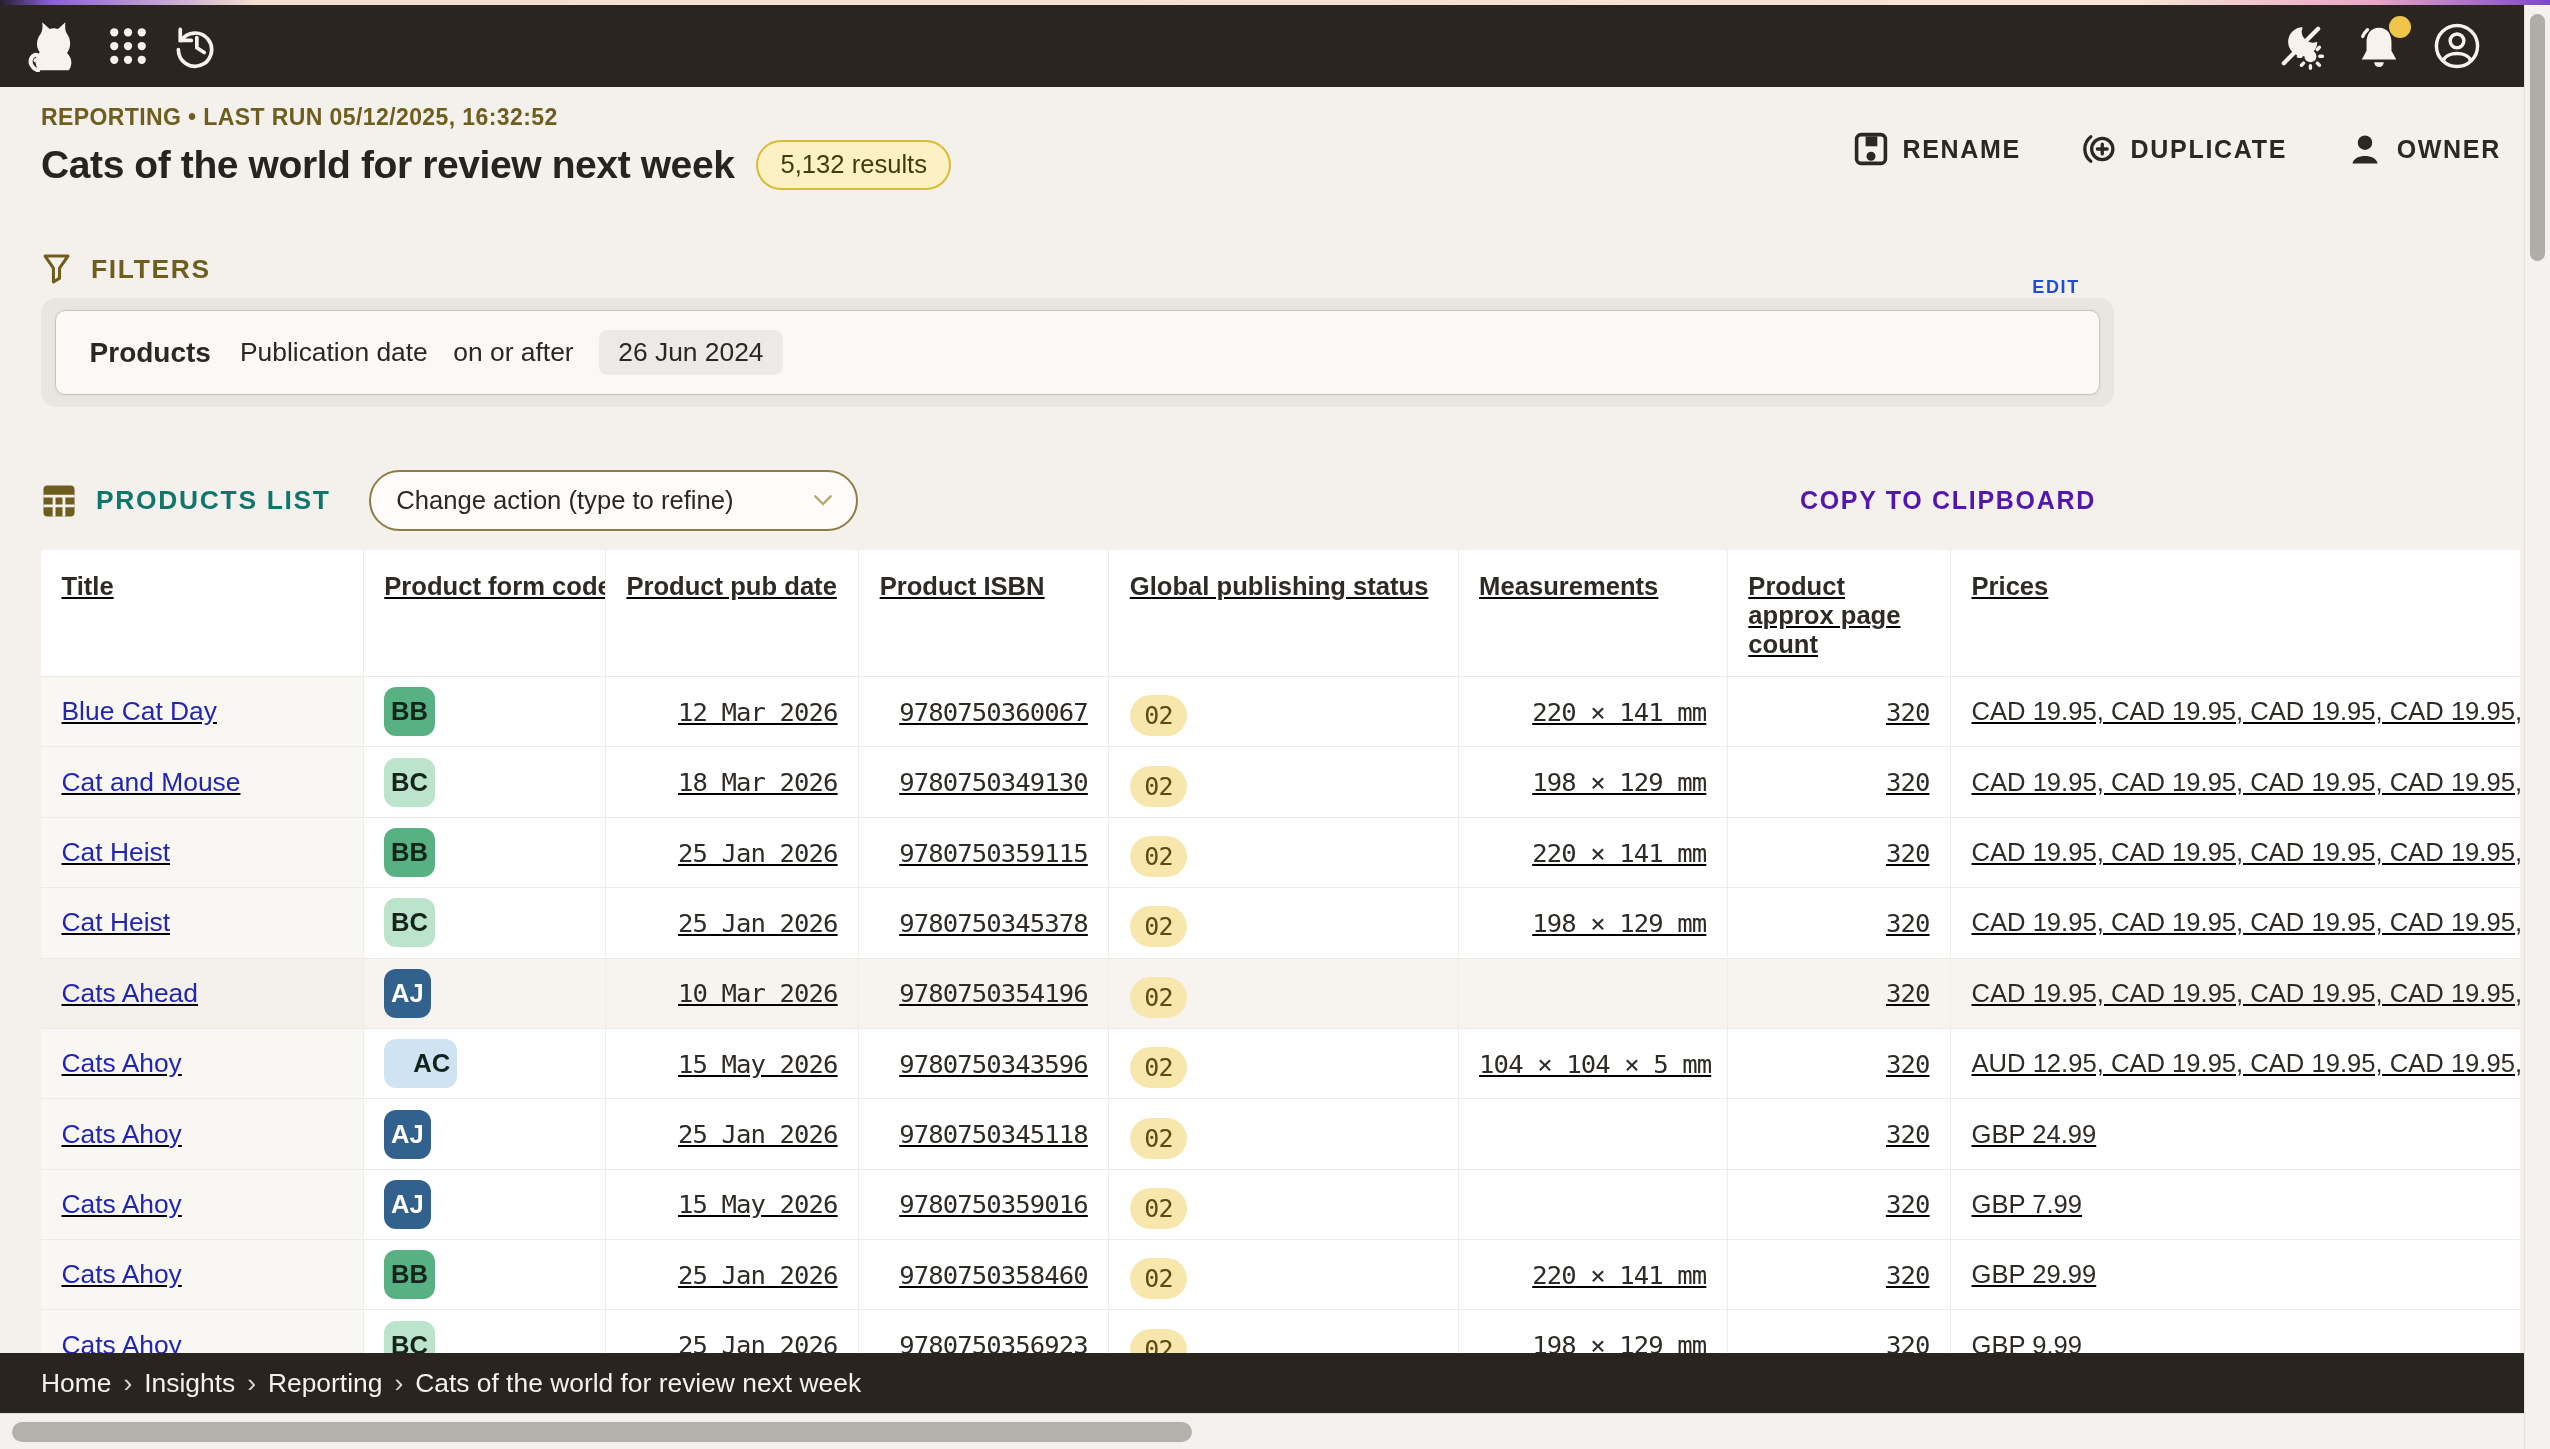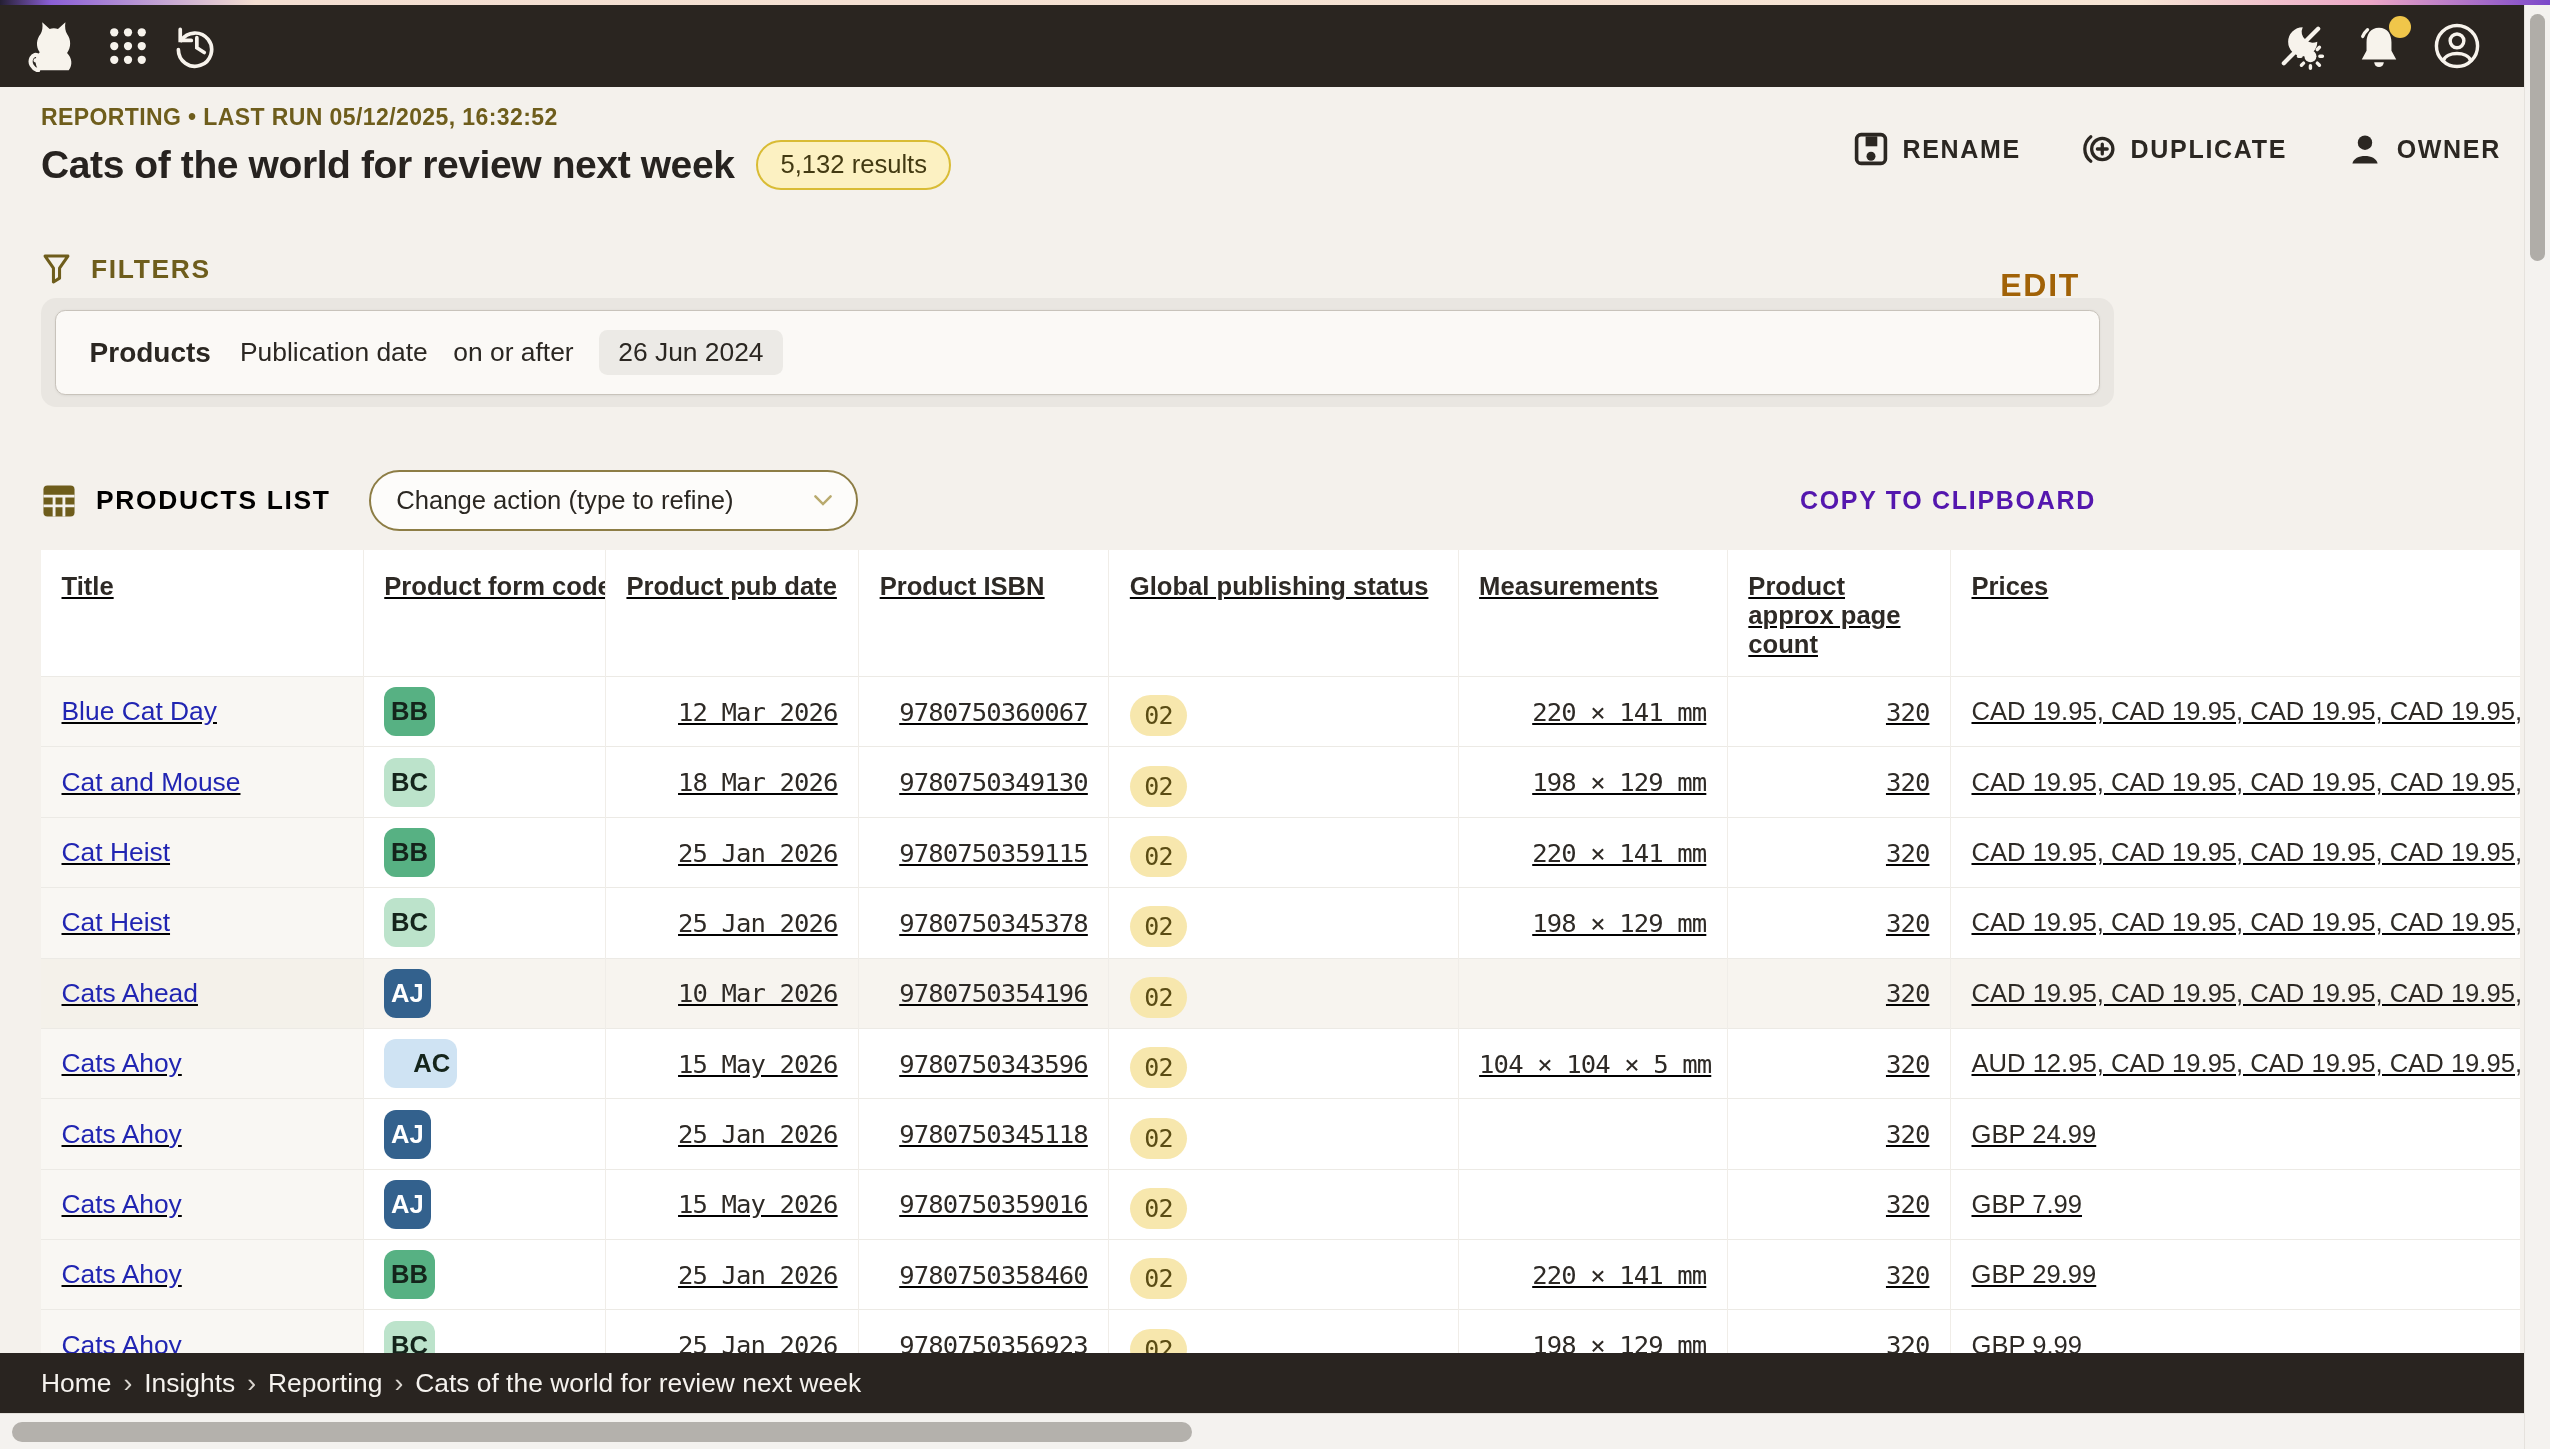--- a/index.html
+++ b/index.html
@@ -33,33 +33,33 @@
   .results-badge { margin-left:22px; font-size:25.6px; padding:8.5px 22px; border-radius:25.6px; white-space:nowrap; }
   .header-actions { position:absolute; right:49px; top:44px; display:flex; align-items:center; gap:60px; }
   .action-btn { display:flex; align-items:center; gap:13.6px; background:none; border:none; cursor:pointer;
     font-family:"Liberation Sans",sans-serif; font-size:25px; font-weight:bold; letter-spacing:1.7px; color:#2b2722; }
   .action-btn svg { width:36px; height:36px; }
   
   .filters-section { margin:63px 41px 0 41px; width:2073px; }
   .filters-head { display:flex; align-items:flex-end; position:relative; }
   .filters-head .funnel { width:31px; height:32px; color:#6e5d1c; }
   .filters-label { margin-left:19px; font-size:26.4px; font-weight:bold; letter-spacing:1.7px; color:#6e5d1c; }
-  .edit-link { position:absolute; right:34px; top:14px; font-size:32px; font-weight:bold; letter-spacing:1.7px;
-    color:#a16207; text-decoration:none; cursor:pointer; background:none; border:none; font-family:"Liberation Sans",sans-serif; }
+  .edit-link { position:absolute; right:34px; top:24px; font-size:18px; font-weight:bold; letter-spacing:1.7px;
+    color:#1d4ed8; text-decoration:none; cursor:pointer; background:none; border:none; font-family:"Liberation Sans",sans-serif; }
   .filter-box { margin-top:13.6px; background:#e9e6e1; border-radius:15.3px; padding:12px 13.6px; height:109px; }
   .filter-card { background:#fbf9f6; border:1.7px solid #c8c3bb; border-radius:10.2px; height:85px;
     display:flex; align-items:center; padding:0 34px; box-shadow:0 0.9px 2.6px rgba(0,0,0,.06); }
   .filter-subject { font-size:28px; font-weight:bold; color:#2b2722; }
   .filter-field { margin-left:29px; font-size:26.4px; color:#2b2722; }
   .filter-op { margin-left:25.6px; font-size:26.4px; color:#2b2722; }
   .filter-value { margin-left:25.6px; font-size:26.4px; color:#2b2722; background:#eceae6; border-radius:8.5px; padding:6.8px 19px; }
   
   .products-head { margin:63px 41px 0 41px; width:2479px; display:flex; align-items:center; position:relative; }
   .products-head .tbl-icon { width:36px; height:36px; color:#6e5d1c; }
-  .products-label { margin-left:19px; font-size:26.4px; font-weight:bold; letter-spacing:1.7px; color:#000000; }
+  .products-label { margin-left:19px; font-size:26.4px; font-weight:bold; letter-spacing:1.7px; color:#0f766e; }
   .action-select { margin-left:38px; width:489px; height:61px; border:2.6px solid #8d7d45; border-radius:31px;
     background:#fdfcfa; display:flex; align-items:center; padding:0 22px 0 25.6px; cursor:pointer; }
   .action-select .sel-text { font-size:25.6px; color:#2b2722; flex:1; }
   .action-select .chev { width:22px; height:15.3px; color:#b9aa6e; }
   .copy-link { position:absolute; right:424px; font-size:25px; font-weight:bold; letter-spacing:1.7px; color:#5417ae;
     background:none; border:none; cursor:pointer; font-family:"Liberation Sans",sans-serif; }
   
   .table-card { margin:19px 31px 0 41px; width:2479px; background:#ffffff; overflow:hidden;text-decoration:underline; }
   table.products { border-collapse:collapse; table-layout:fixed; width:2479px; }
   table.products th { font-size:25.6px; font-weight:bold; color:#2e2a26; text-align:left;

